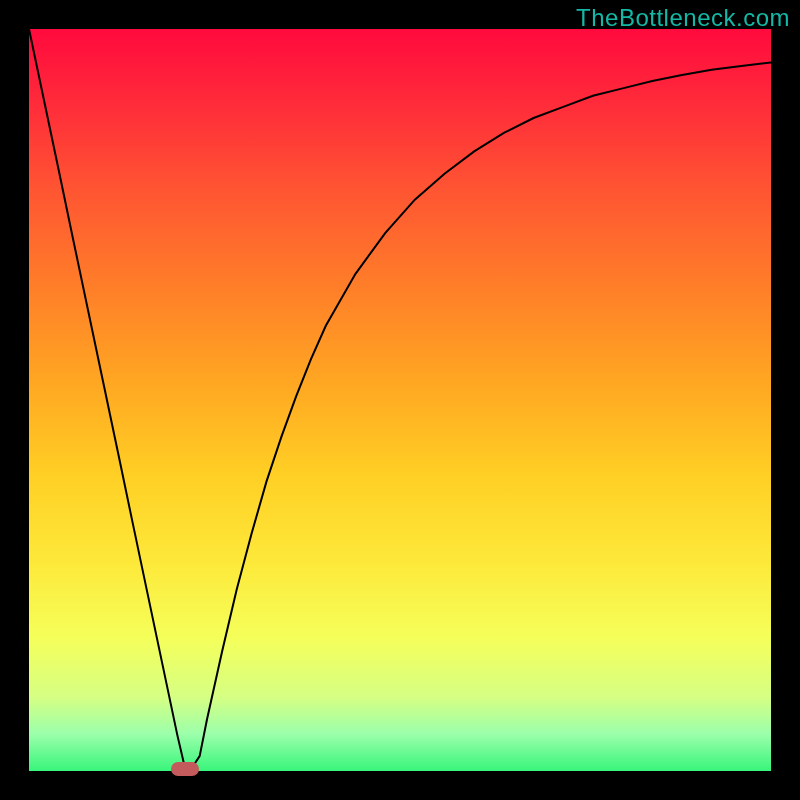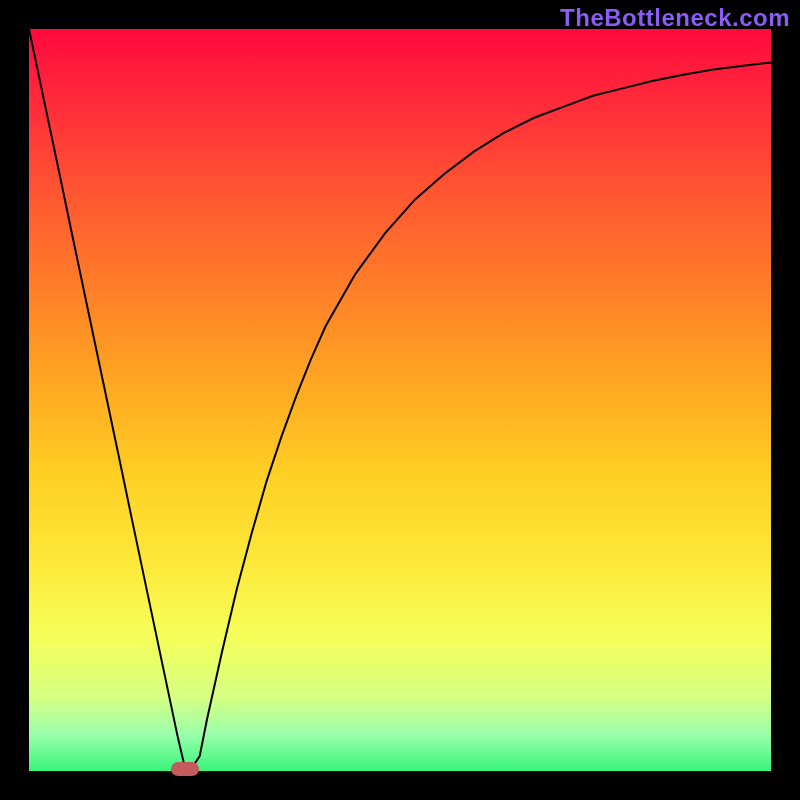--- a/index.html
+++ b/index.html
@@ -28,22 +28,22 @@
       #d6ff83 90%,
       #9cffab 95%,
       #38f57b 100%);
   }
   .watermark {
     position: absolute;
     top: 4px;
     right: 10px;
     font-family: Arial, Helvetica, sans-serif;
     font-size: 24px;
-    font-weight: 700;
-    color: #8b5cf6;
+    font-weight: 400;
+    color: #14b8a6;
     letter-spacing: 0.5px;
     user-select: none;
   }
   .curve-svg {
     position: absolute;
     left: 29px;
     top: 29px;
     width: 742px;
     height: 742px;
     overflow: visible;

